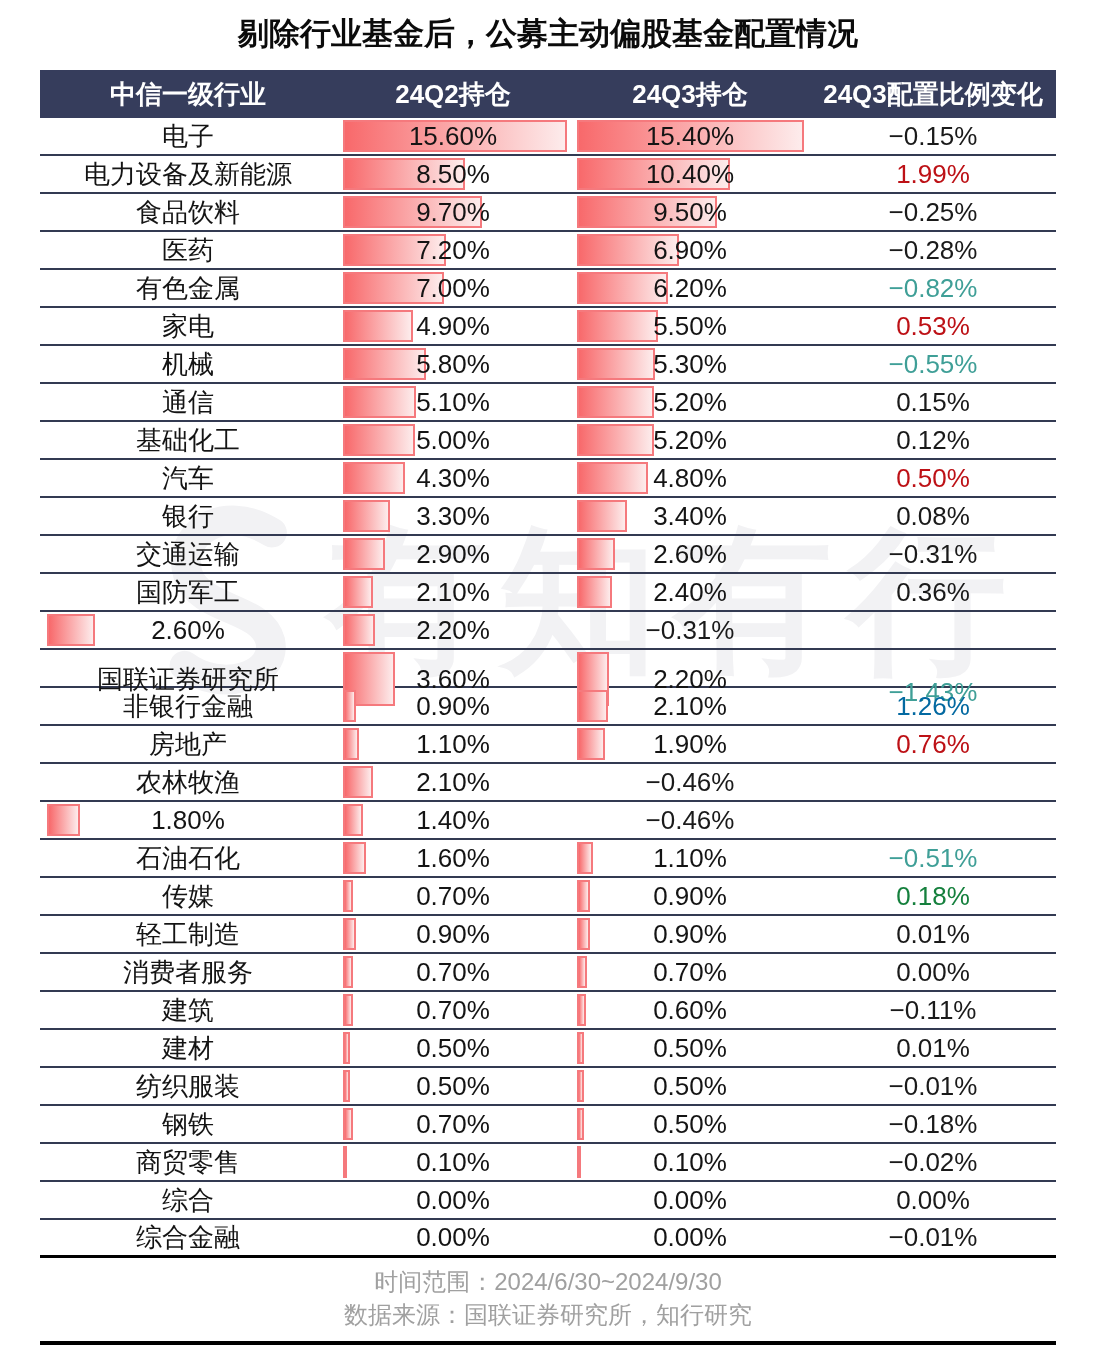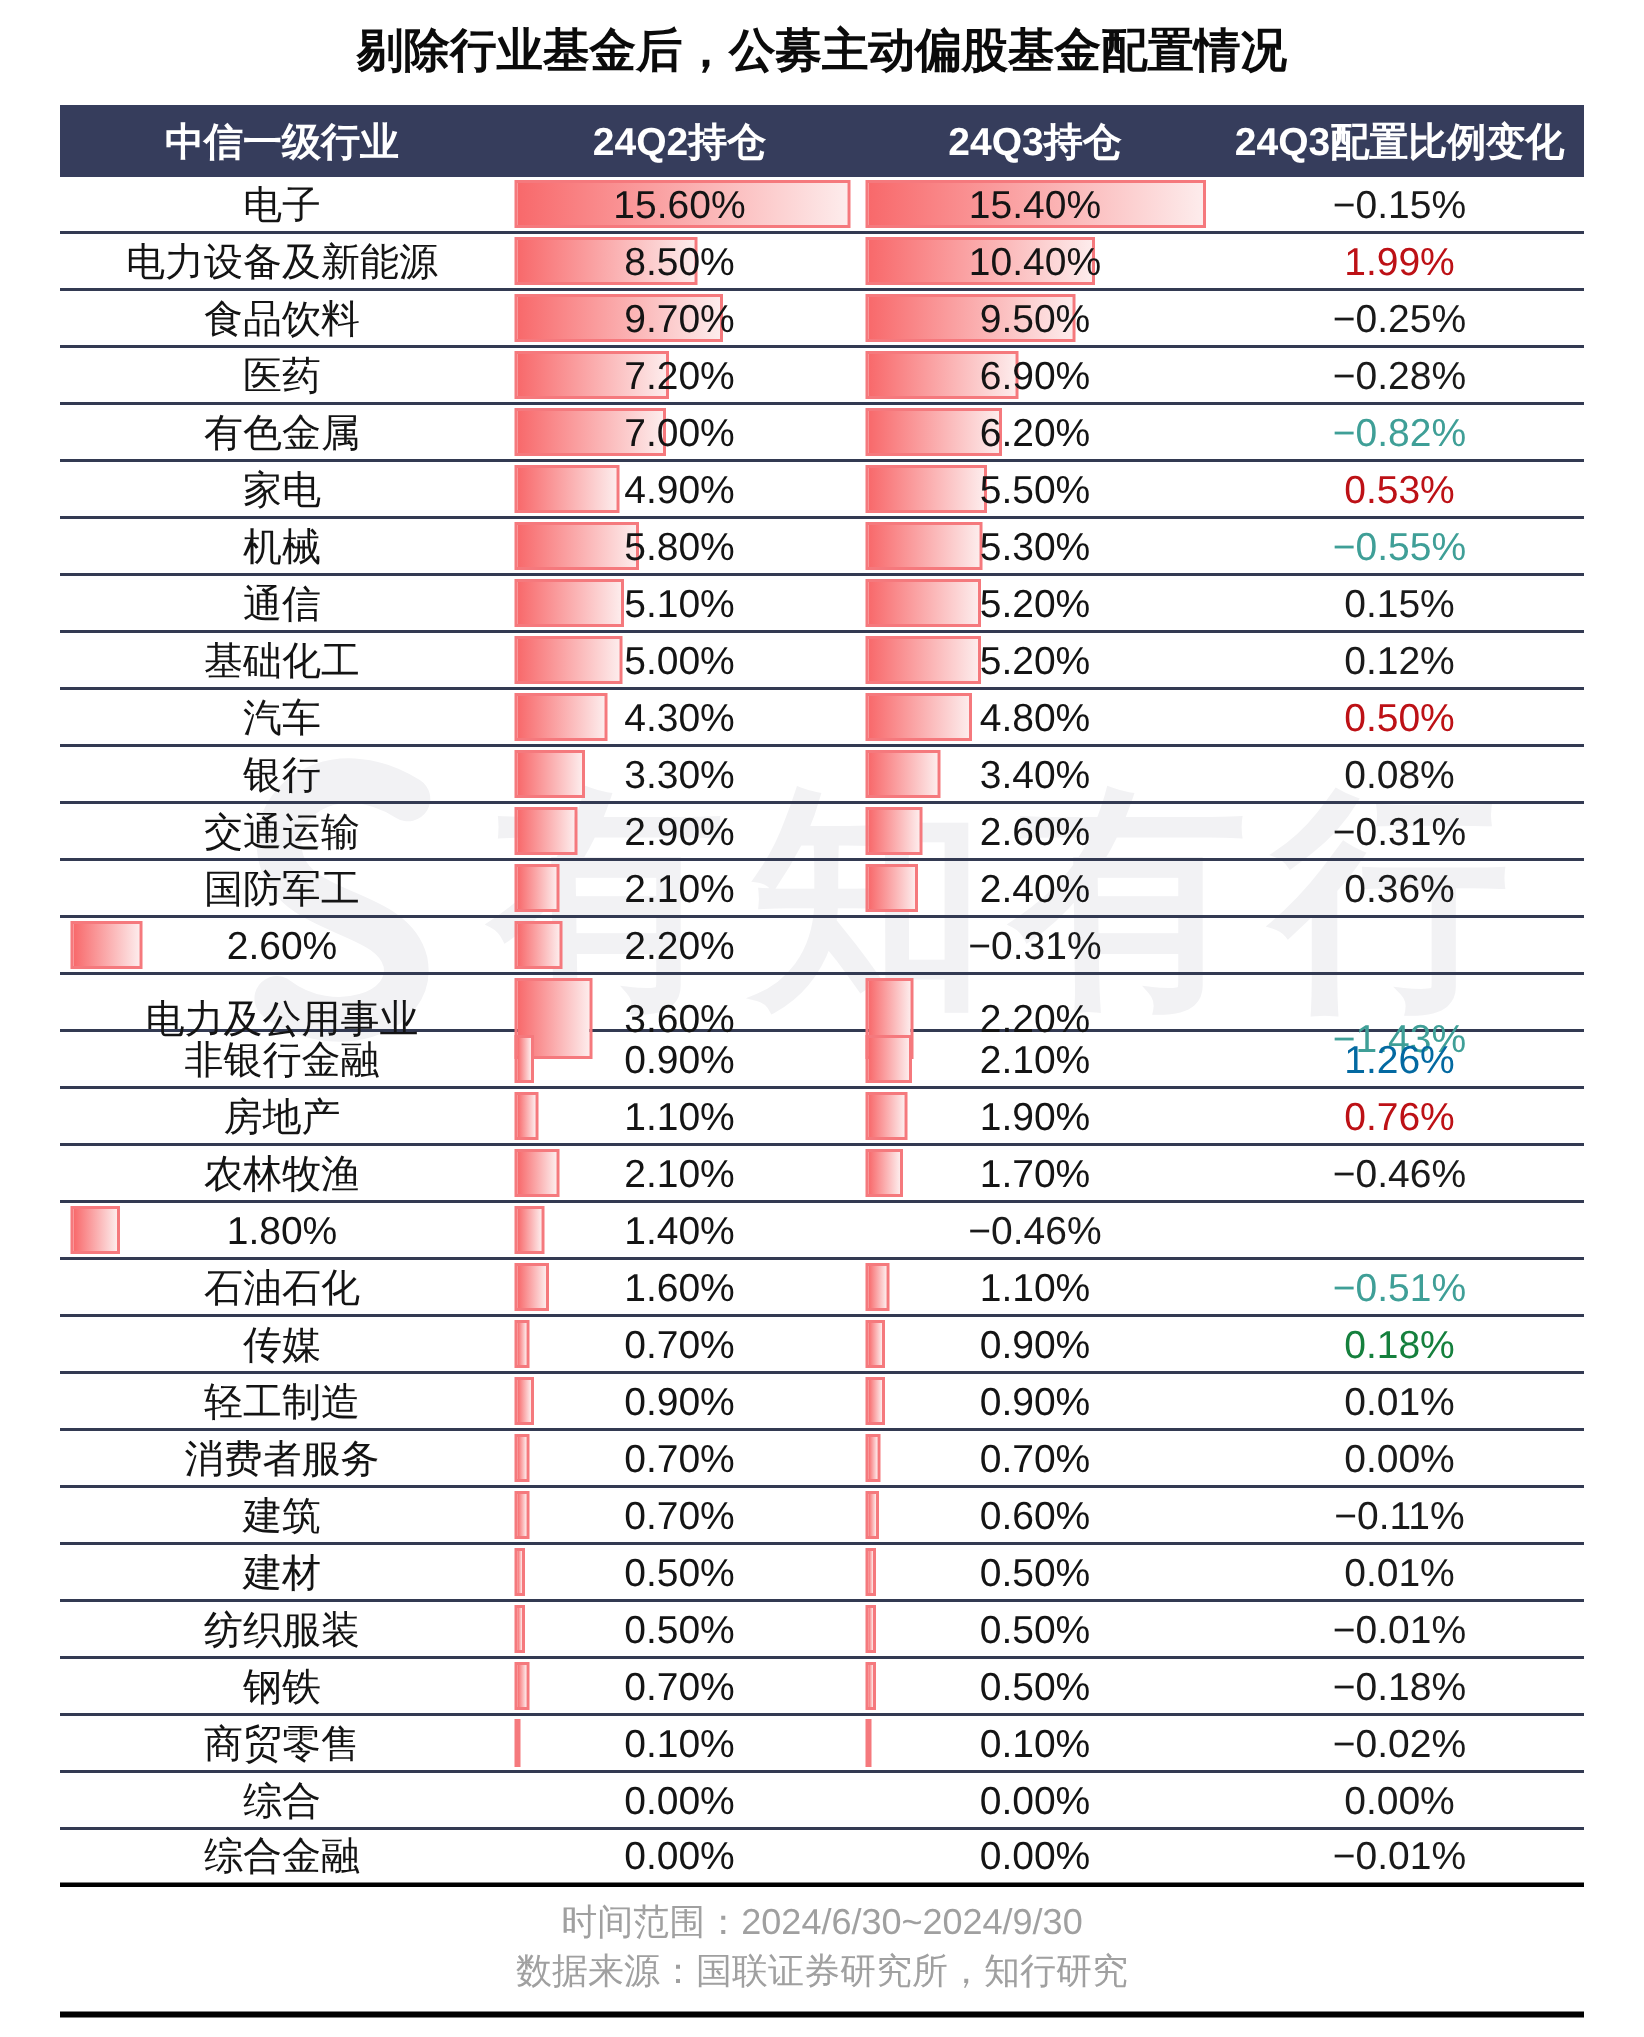--- a/index.html
+++ b/index.html
@@ -238,21 +238,21 @@
       <span class="val">2.60%</span>
     </div>
     <div class="td td-bar">
       <div class="bar" style="width: calc(14.1026% - 1.41026px);"></div>
       <span class="val">2.20%</span>
     </div>
     <div class="td td-change" style="color: rgb(26, 26, 26);">−0.31%</div>
   </div>
 
   <div class="tr">
-    <div class="td td-industry">电力及公用事业</div>
+    <div class="td td-industry">国联证券研究所</div>
     <div class="td td-bar">
       <div class="bar" style="width: calc(23.0769% - 2.30769px);"></div>
       <span class="val">3.60%</span>
     </div>
     <div class="td td-bar">
       <div class="bar" style="width: calc(14.1026% - 1.41026px);"></div>
       <span class="val">2.20%</span>
     </div>
     <div class="td td-change" style="color: rgb(63, 159, 151); margin-top: 27px;">−1.43%</div>
   </div>
@@ -281,24 +281,20 @@
       <span class="val">1.90%</span>
     </div>
     <div class="td td-change" style="color: rgb(189, 17, 22);">0.76%</div>
   </div>
 
   <div class="tr">
     <div class="td td-industry">农林牧渔</div>
     <div class="td td-bar">
       <div class="bar" style="width: calc(13.4615% - 1.34615px);"></div>
       <span class="val">2.10%</span>
-    </div>
-    <div class="td td-bar">
-      <div class="bar" style="width: calc(10.8974% - 1.08974px);"></div>
-      <span class="val">1.70%</span>
     </div>
     <div class="td td-change" style="color: rgb(26, 26, 26);">−0.46%</div>
   </div>
 
   <div class="tr">
     <div class="td td-bar">
       <div class="bar" style="width: calc(11.5385% - 1.15385px);"></div>
       <span class="val">1.80%</span>
     </div>
     <div class="td td-bar">

